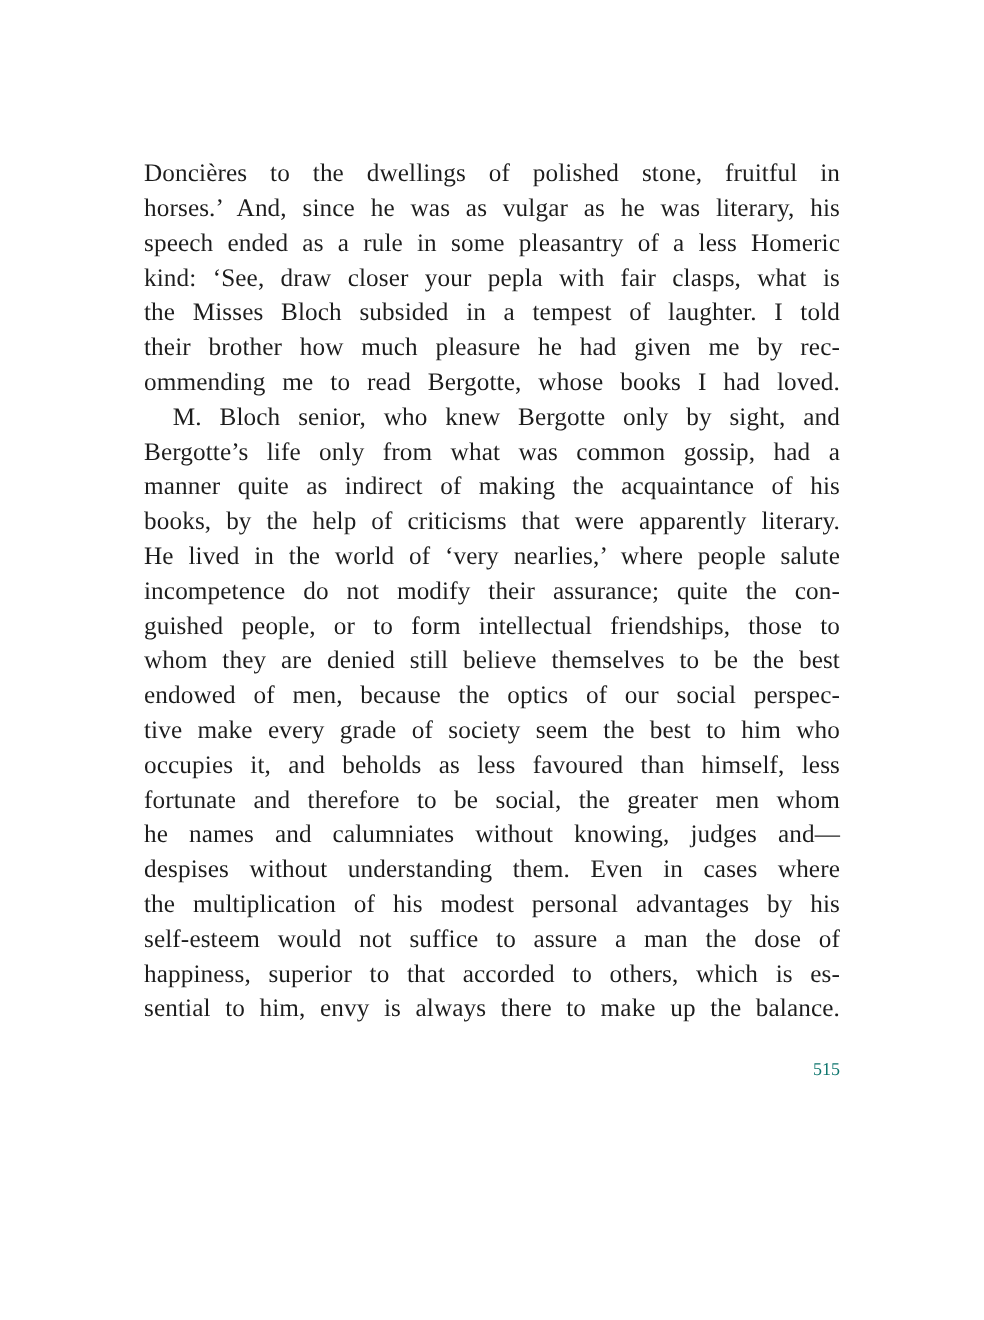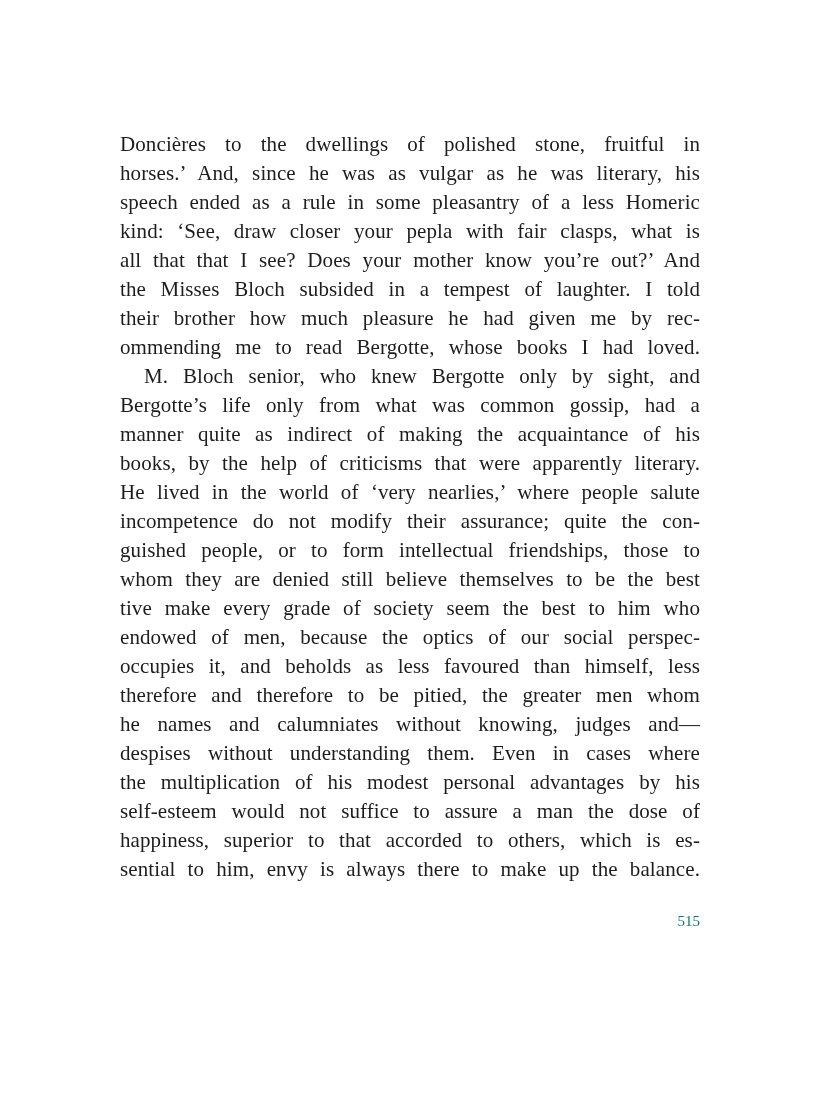--- a/index.html
+++ b/index.html
@@ -55,39 +55,38 @@
 <body>
 
 <div class="book-page">
   <div class="text-block">
 
     <div class="para">
       <div class="line">Doncières to the dwellings of polished stone, fruitful in</div>
       <div class="line">horses.’ And, since he was as vulgar as he was literary, his</div>
       <div class="line">speech ended as a rule in some pleasantry of a less Homeric</div>
       <div class="line">kind: ‘See, draw closer your pepla with fair clasps, what is</div>
-      <div class="line">all that that I see? Does your mother know you’re out?’ And</div>
       <div class="line">the Misses Bloch subsided in a tempest of laughter. I told</div>
       <div class="line">their brother how much pleasure he had given me by rec-</div>
       <div class="line">ommending me to read Bergotte, whose books I had loved.</div>
     </div>
 
     <div class="para">
       <div class="line indent">M. Bloch senior, who knew Bergotte only by sight, and</div>
       <div class="line">Bergotte’s life only from what was common gossip, had a</div>
       <div class="line">manner quite as indirect of making the acquaintance of his</div>
       <div class="line">books, by the help of criticisms that were apparently literary.</div>
       <div class="line">He lived in the world of ‘very nearlies,’ where people salute</div>
       <div class="line">incompetence do not modify their assurance; quite the con-</div>
       <div class="line">guished people, or to form intellectual friendships, those to</div>
       <div class="line">whom they are denied still believe themselves to be the best</div>
+      <div class="line">endowed of men, because the optics of our social perspec-</div>
       <div class="line">tive make every grade of society seem the best to him who</div>
-      <div class="line">endowed of men, because the optics of our social perspec-</div>
       <div class="line">occupies it, and beholds as less favoured than himself, less</div>
-      <div class="line">therefore and therefore to be pitied, the greater men whom</div>
+      <div class="line">fortunate and therefore to be social, the greater men whom</div>
       <div class="line">he names and calumniates without knowing, judges and—</div>
       <div class="line">despises without understanding them. Even in cases where</div>
       <div class="line">the multiplication of his modest personal advantages by his</div>
       <div class="line">self-esteem would not suffice to assure a man the dose of</div>
       <div class="line">happiness, superior to that accorded to others, which is es-</div>
       <div class="line">sential to him, envy is always there to make up the balance.</div>
     </div>
 
   </div>
 

